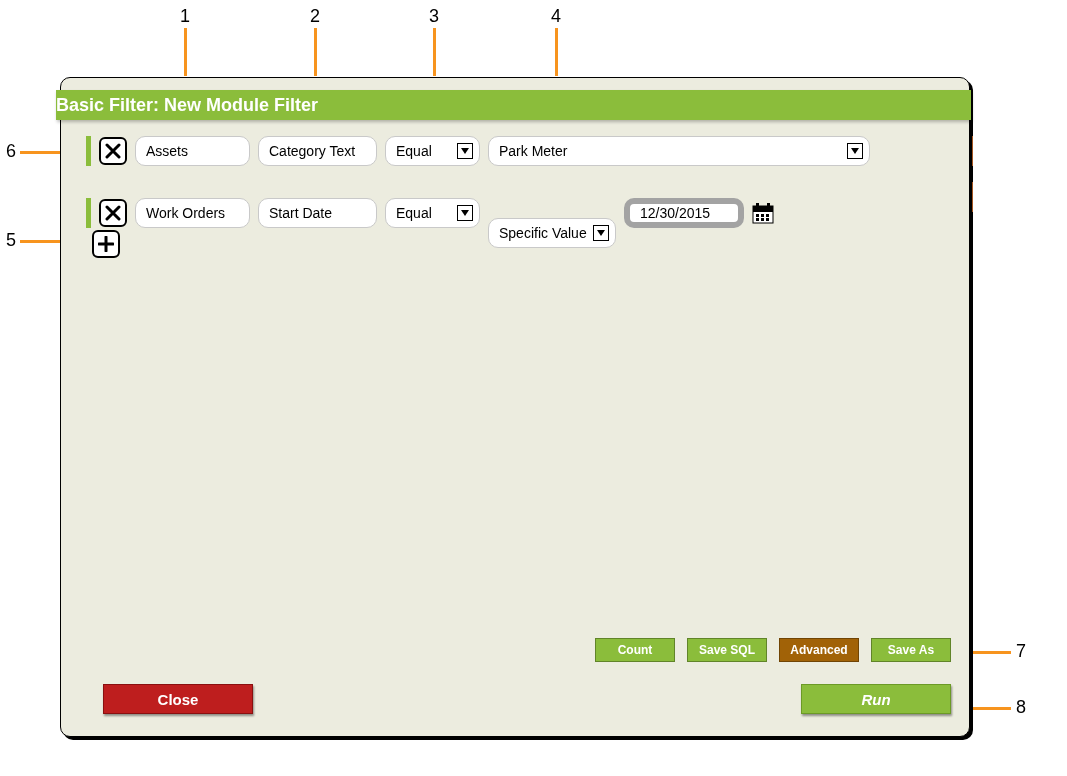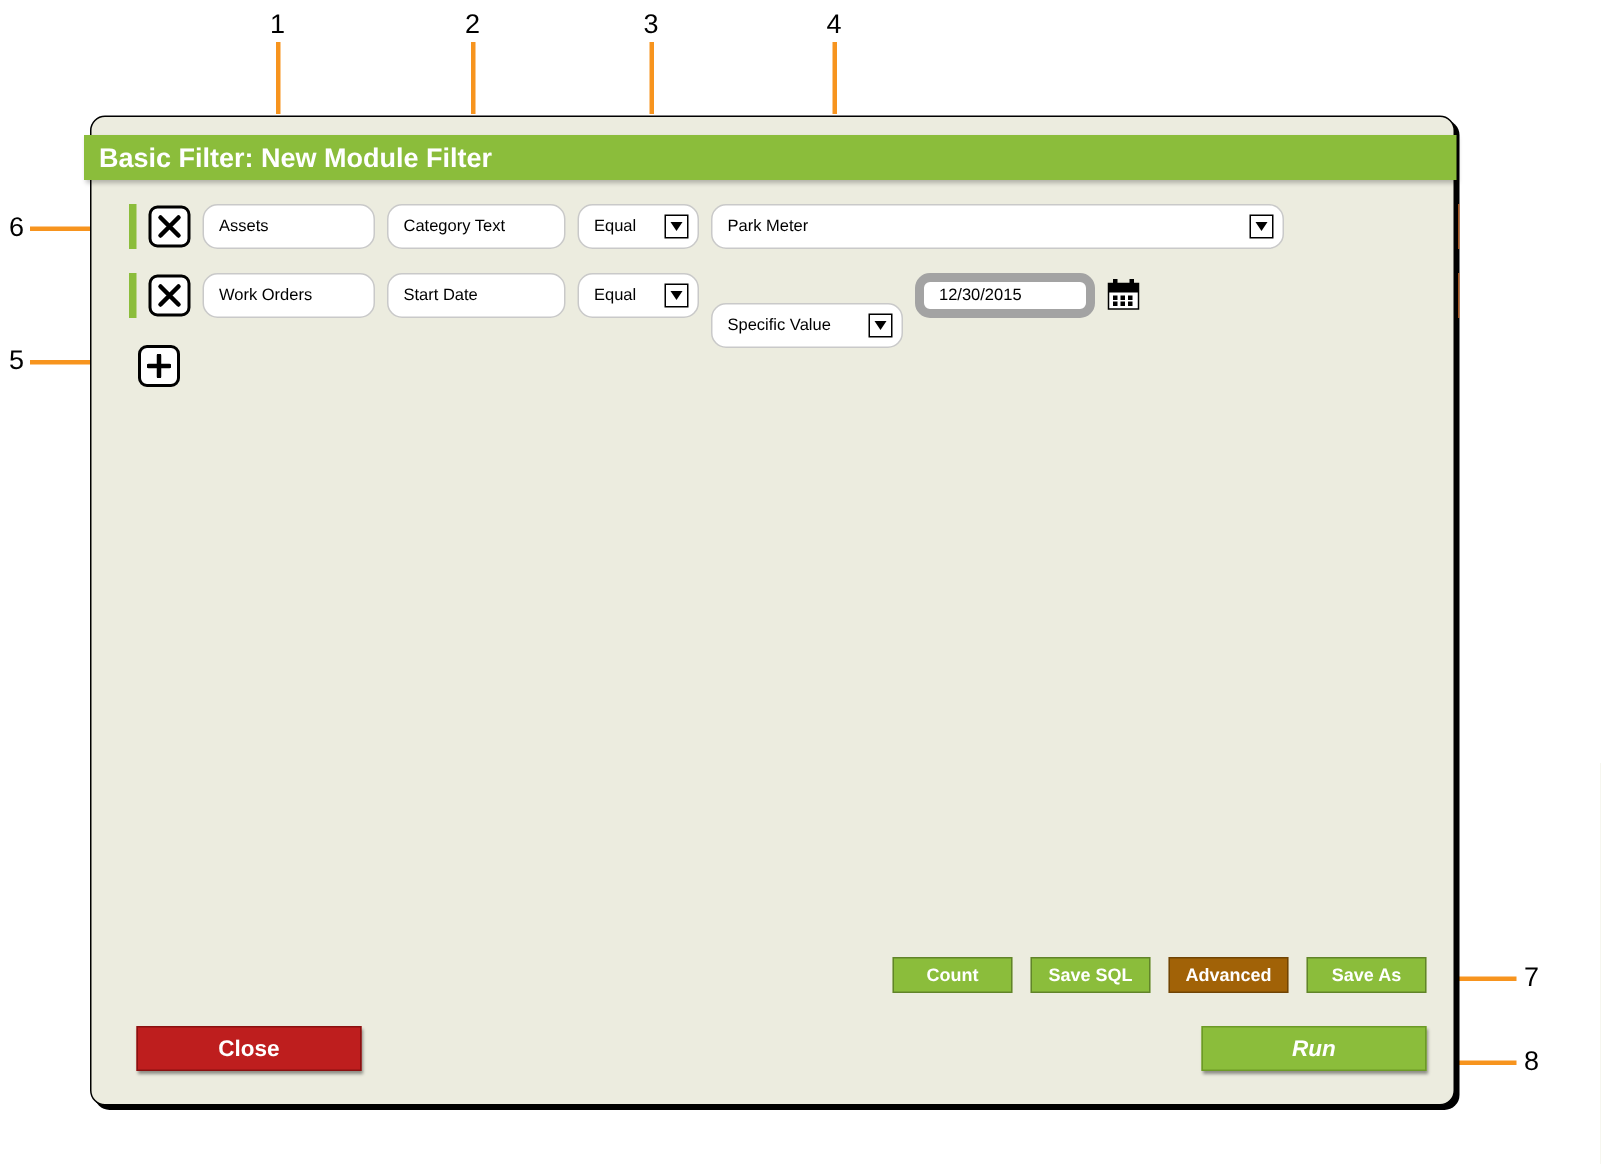--- a/index.html
+++ b/index.html
@@ -28,58 +28,57 @@
     position: absolute;
     left: -5px;
     top: 12px;
     width: 915px;
     height: 30px;
     background: #8bbd3b;
     color: #fff;
     font-size: 18px;
     font-weight: bold;
     line-height: 30px;
-    padding-left: 10px;
     box-shadow: 1px 2px 3px rgba(0,0,0,0.25);
   }
   .filter-row {
     position: absolute;
     display: flex;
     align-items: center;
     gap: 8px;
     height: 30px;
   }
   .filter-row.row1 { left: 25px; top: 58px; }
-  .filter-row.row2 { left: 25px; top: 104px; }
+  .filter-row.row2 { left: 25px; top: 120px; }
   .green-bar {
     width: 5px; height: 30px; background: #8bbd3b;
   }
   .icon-btn {
     width: 28px; height:28px;
     border: 2px solid #000;
     border-radius: 6px;
     background: #fff;
     display:flex; align-items:center; justify-content:center;
     cursor:pointer;
   }
   .icon-btn svg { display:block; }
   .field {
     background:#fff;
     border:1px solid #c9c9c9;
     border-radius:10px;
     height:30px;
     display:flex; align-items:center;
     padding: 0 10px;
-    font-size:11px;
+    font-size:14px;
     color:#000;
     position:relative;
   }
   .w1 { width: 115px; }
   .w2 { width: 119px; }
-  .w3 { width: 81px; }
+  .w3 { width: 95px; }
   .w4 { width: 382px; }
   .w-spec { width: 128px; margin-top: 40px; }
   .w-date { width: 120px; border:6px solid #a3a3a3; }
   .dropdown-caret {
     position:absolute; right:6px; top:50%; transform:translateY(-50%);
     width:16px; height:16px; border:1px solid #000;
     display:flex; align-items:center; justify-content:center;
     background:#fff;
   }
   .dropdown-caret::after{
@@ -103,21 +102,21 @@
     width: 80px; height: 24px;
     color:#fff; font-weight:bold; font-size:12px;
     display:flex; align-items:center; justify-content:center;
     border:1px solid rgba(0,0,0,0.3);
     cursor:pointer;
   }
   .sm-green { background:#8bbd3b; }
   .sm-black { background:#a16207; }
 
   .close-btn {
-    position:absolute; left:30px; bottom:22px;
+    position:absolute; left:42px; bottom:22px;
     width:150px; height:30px;
     background:#be1e1e; color:#fff;
     font-weight:bold; font-size:15px;
     display:flex; align-items:center; justify-content:center;
     box-shadow:1px 2px 2px rgba(0,0,0,0.4);
     border:1px solid #8a1010;
     cursor:pointer;
   }
   .run-btn {
     position:absolute; right:18px; bottom:22px;

